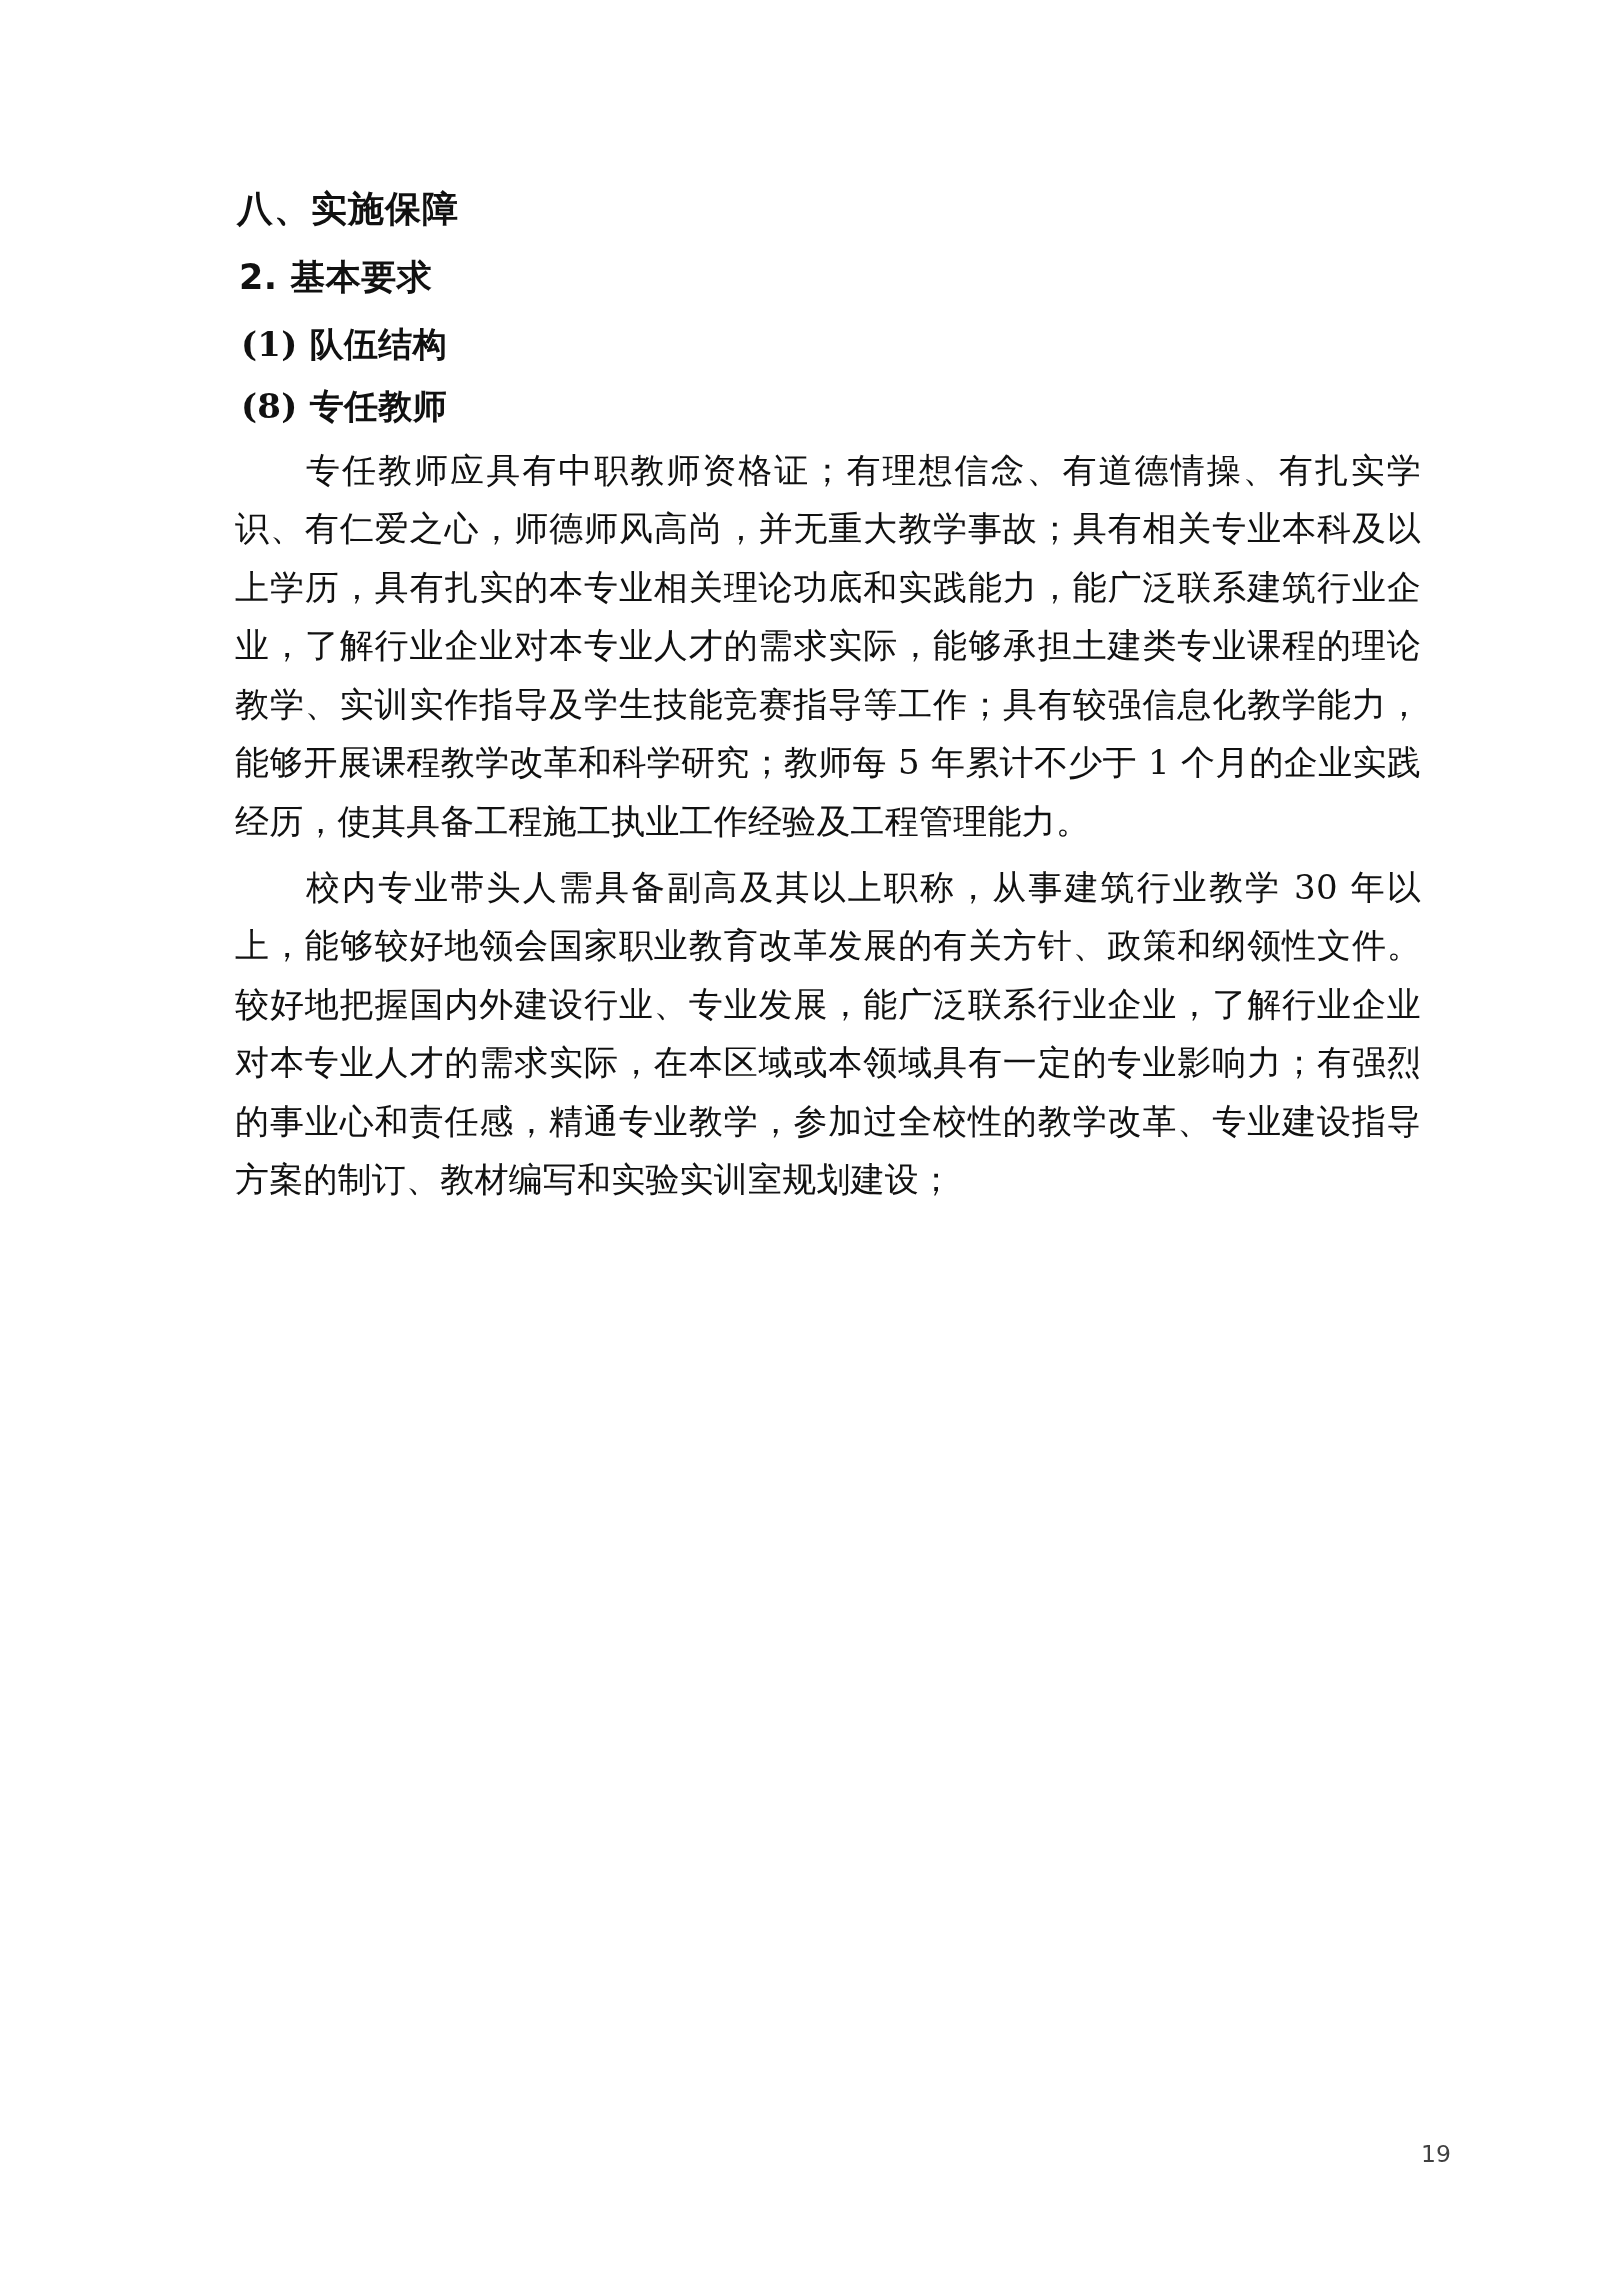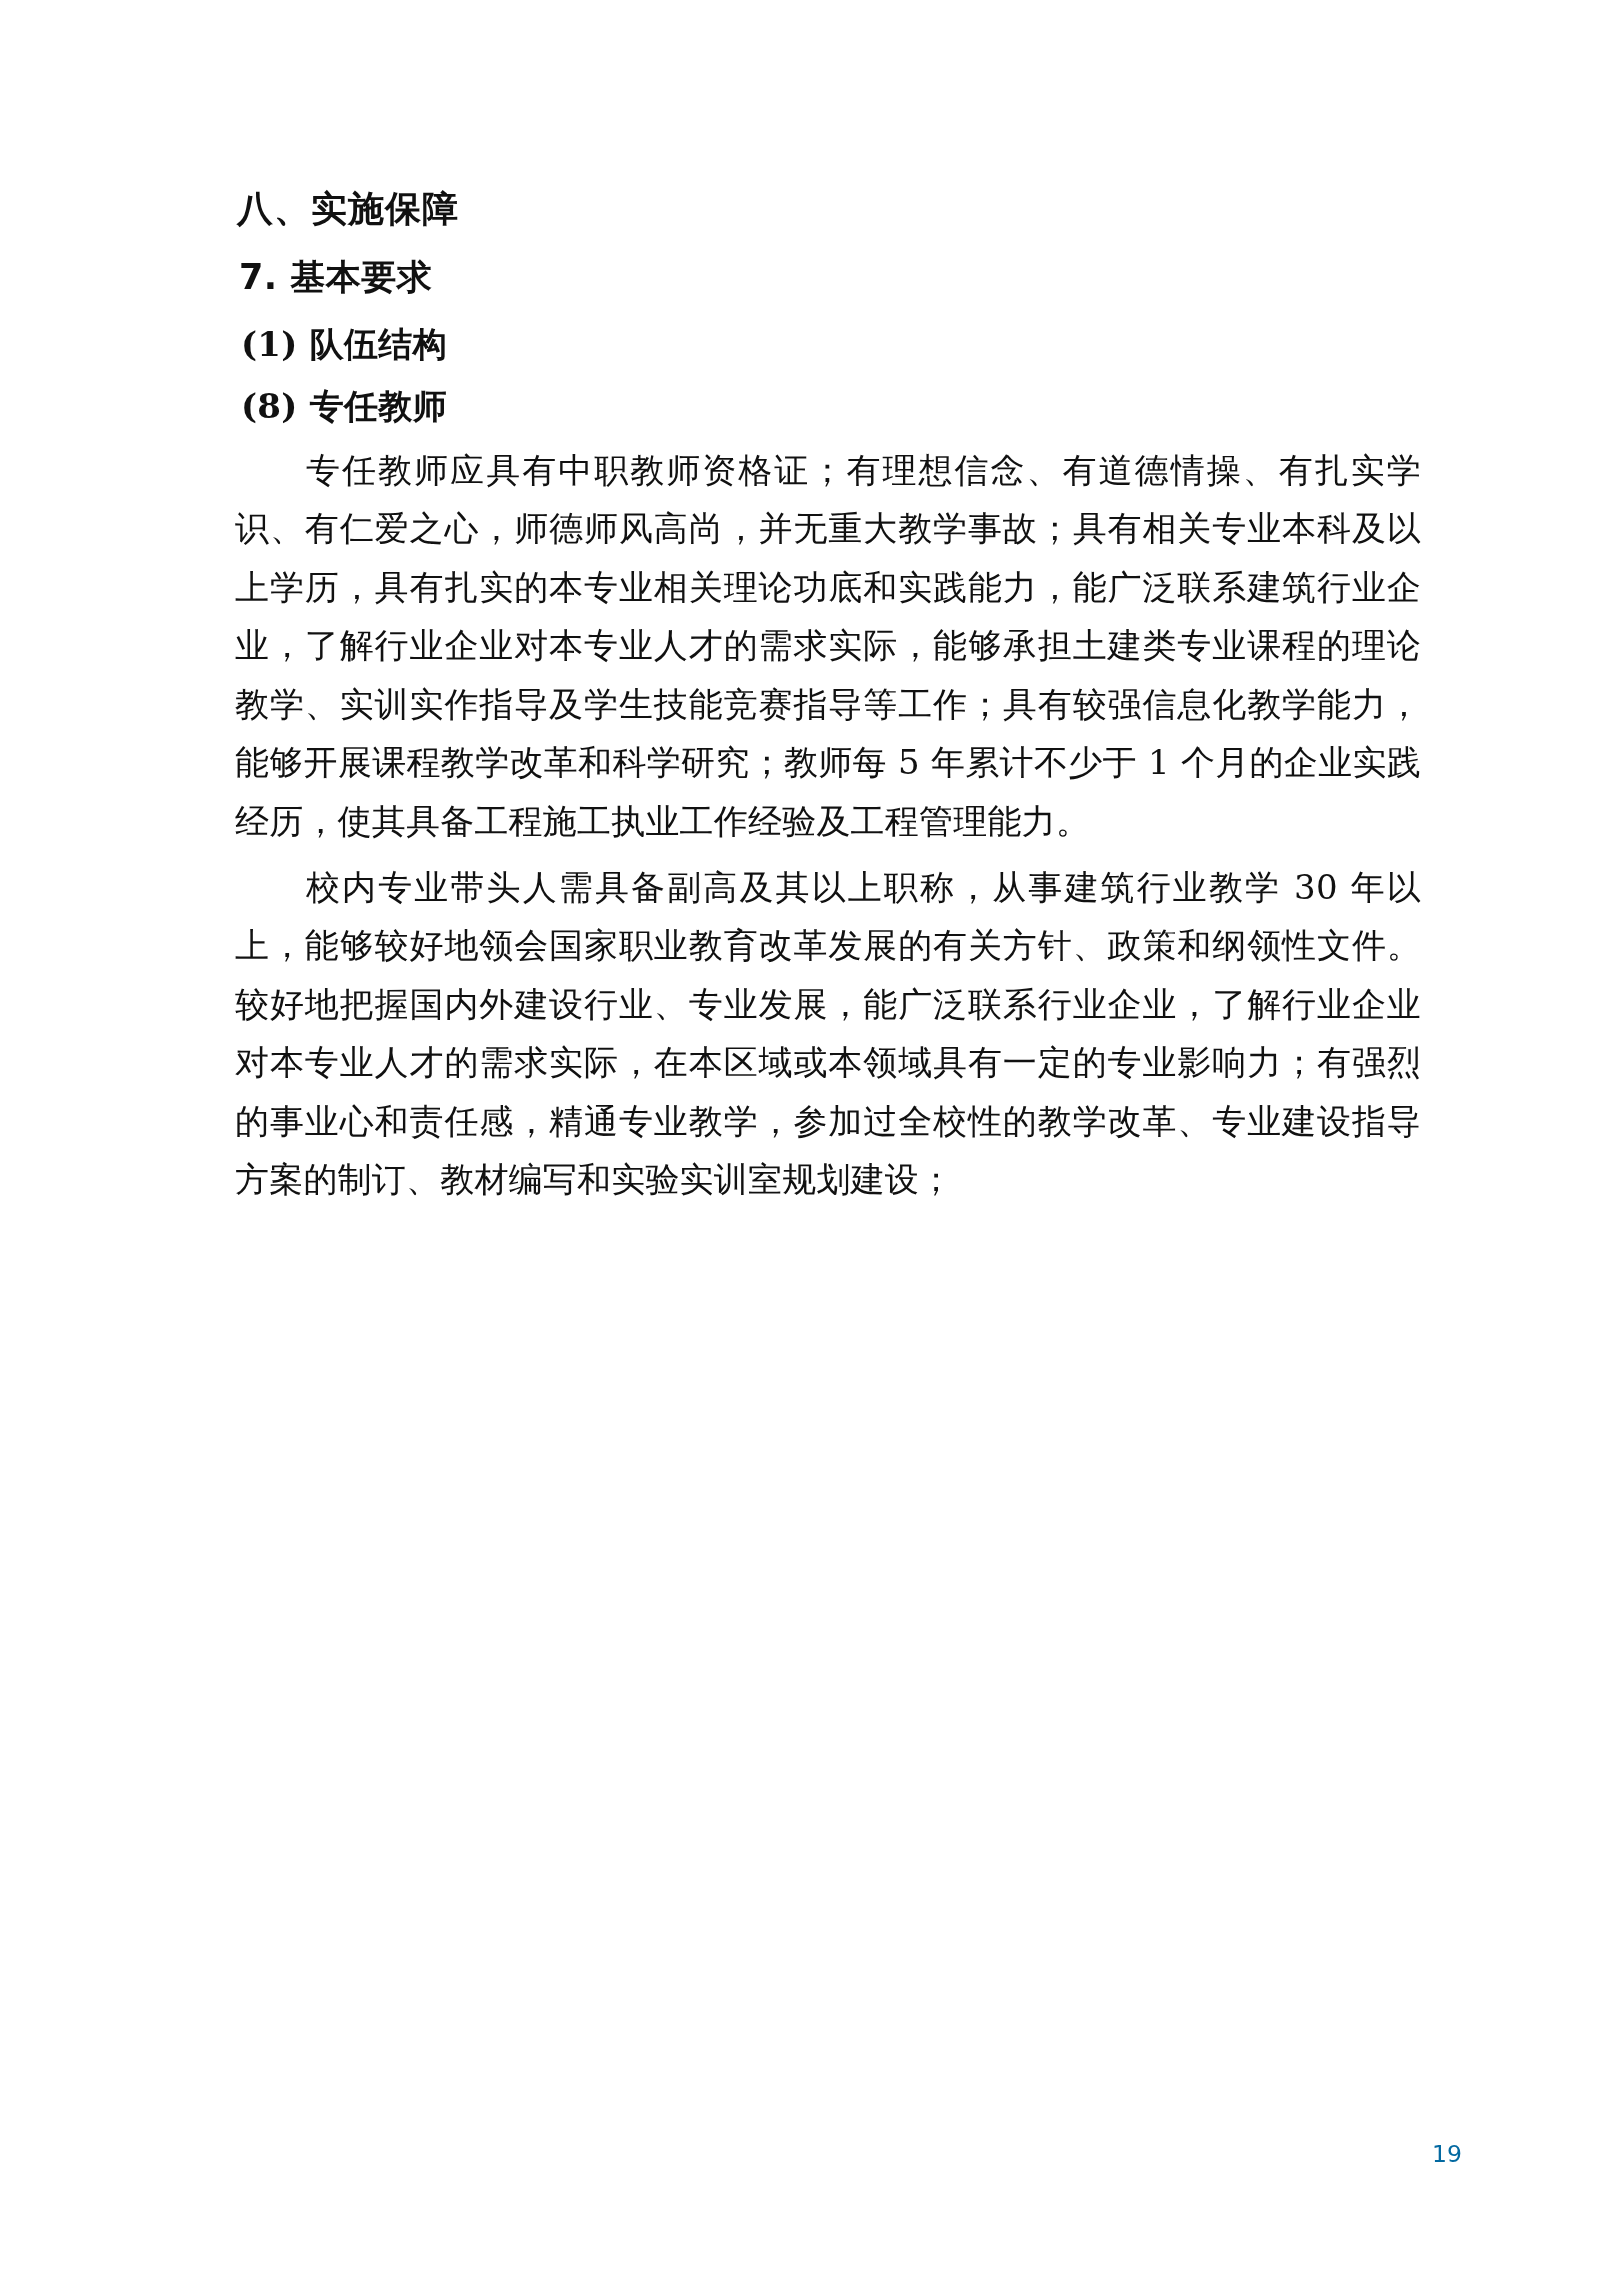--- a/index.html
+++ b/index.html
@@ -63,38 +63,38 @@
     font-size: 34px;
     line-height: 1.72;
     margin: 0 0 7.8px 0;
     text-indent: 71px;
     text-align: justify;
     text-justify: inter-ideograph;
     letter-spacing: 0.2px;
   }
   .page-number {
     position: absolute;
-    right: 171px;
+    right: 182px;
     bottom: 125px;
     font-family: "DejaVu Sans", "Liberation Sans", sans-serif;
     font-size: 23.5px;
-    color: #0369a1;
+    color: #404040;
   }
 </style>
 </head>
 <body>
 
 <div class="page">
 
   <div class="content">
 
     <h1 class="h-section">八、实施保障</h1>
 
 
-    <h3 class="h-num">7. 基本要求</h3>
+    <h3 class="h-num">2. 基本要求</h3>
 
     <h4 class="h-item">(1) 队伍结构</h4>
 
 
     <h4 class="h-item">(8) 专任教师</h4>
 
     <p class="para">专任教师应具有中职教师资格证；有理想信念、有道德情操、有扎实学识、有仁爱之心，师德师风高尚，并无重大教学事故；具有相关专业本科及以上学历，具有扎实的本专业相关理论功底和实践能力，能广泛联系建筑行业企业，了解行业企业对本专业人才的需求实际，能够承担土建类专业课程的理论教学、实训实作指导及学生技能竞赛指导等工作；具有较强信息化教学能力，能够开展课程教学改革和科学研究；教师每 5 年累计不少于 1 个月的企业实践经历，使其具备工程施工执业工作经验及工程管理能力。</p>
 
 
     <p class="para">校内专业带头人需具备副高及其以上职称，从事建筑行业教学 30 年以上，能够较好地领会国家职业教育改革发展的有关方针、政策和纲领性文件。较好地把握国内外建设行业、专业发展，能广泛联系行业企业，了解行业企业对本专业人才的需求实际，在本区域或本领域具有一定的专业影响力；有强烈的事业心和责任感，精通专业教学，参加过全校性的教学改革、专业建设指导方案的制订、教材编写和实验实训室规划建设；</p>

